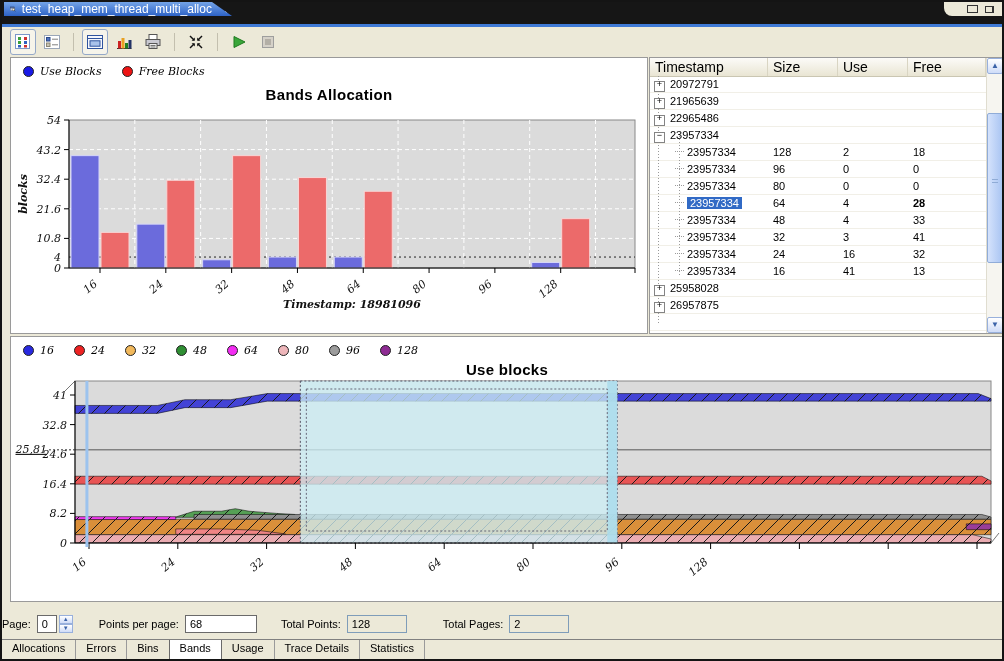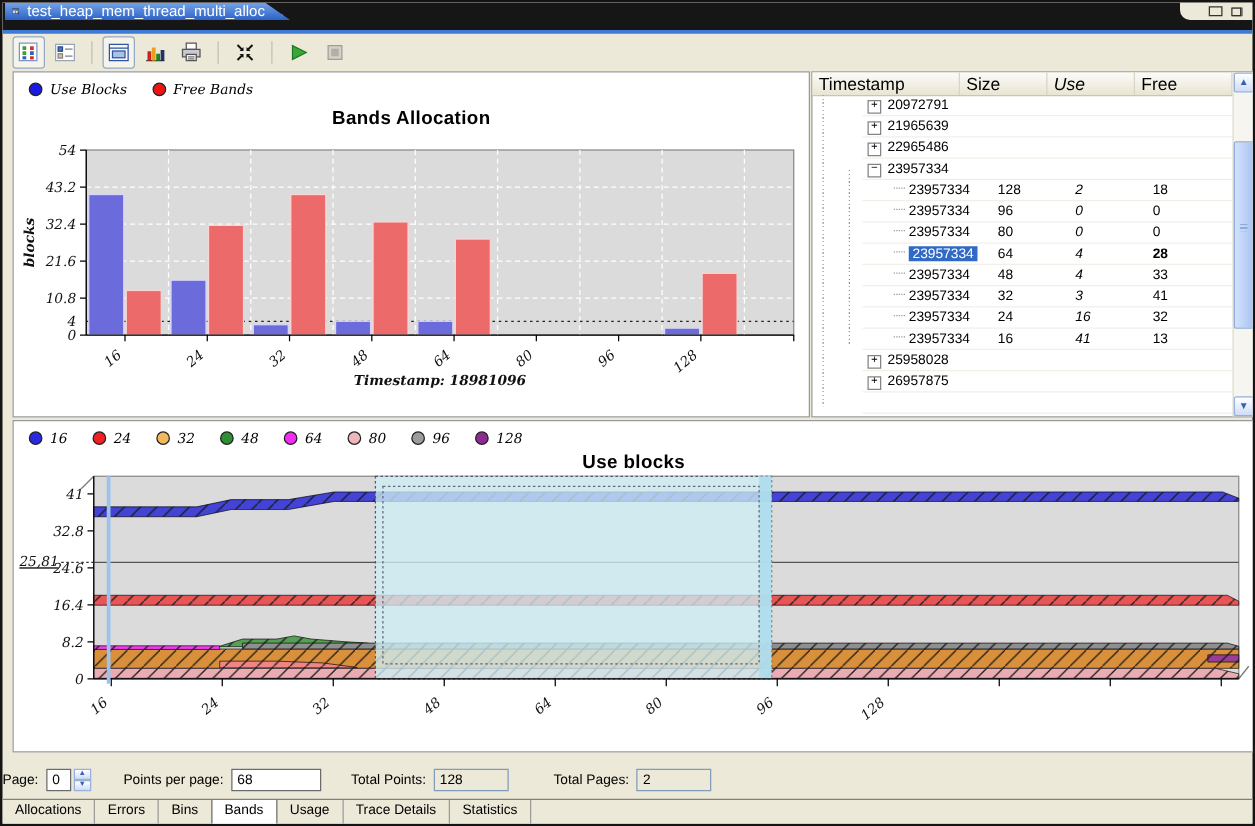--- a/index.html
+++ b/index.html
@@ -39,23 +39,23 @@
   #use-panel{left:8px;top:334px;width:994px;height:266px;}
   .legend-row{display:flex;align-items:center;gap:20px;padding:7px 0 0 12px;}
   .legend-item{display:flex;align-items:center;gap:6px;}
   .dot{width:11px;height:11px;border-radius:50%;border:1px solid #222;box-sizing:border-box;}
   .legend-label{font-family:"DejaVu Serif",serif;font-style:italic;font-size:11px;}
   .chart-title{text-align:center;font-weight:bold;font-size:15px;margin-top:8px;letter-spacing:.3px;}
   
   .thead{display:flex;height:18px;background:linear-gradient(#fcfbf8,#e9e5d3);
     border-bottom:1px solid #cac6b2;font-size:14px;align-items:center;}
   .thcell{padding-left:5px;box-sizing:border-box;border-right:1px solid #d9d5c3;height:18px;line-height:18px;}
-  .c1{width:118px;} .c2{width:70px;} .c3{width:70px;font-style:italic;} .c4{width:78px;}
+  .c1{width:118px;} .c2{width:70px;} .c3{width:70px;} .c4{width:78px;}
   .tbody{position:absolute;top:18px;left:0;right:17px;bottom:0;overflow:hidden;}
-  .trow{display:flex;height:16px;line-height:16px;font-size:11px;border-bottom:1px solid #f1efe7;margin-left:40px;}
+  .trow{display:flex;height:16px;line-height:16px;font-size:11px;border-bottom:1px solid #f1efe7;}
   .tcell{box-sizing:border-box;padding-left:5px;white-space:nowrap;}
   .tcell.c-ts{padding-left:0;width:118px;position:relative;}
   .expander{display:inline-block;width:9px;height:9px;border:1px solid #848484;background:#fff;
     font-size:9px;line-height:7px;text-align:center;margin:0 5px 0 4px;vertical-align:1px;font-family:"Liberation Mono",monospace;}
   .stub{display:inline-block;width:9px;margin-left:25px;margin-right:3px;border-top:1px dotted #9a9a9a;vertical-align:4px;}
   .tstext.sel{background:#316ac5;color:#fff;padding:0 3px;}
   .treeline{position:absolute;width:1px;background-image:repeating-linear-gradient(#9a9a9a 0 1px,transparent 1px 3px);}
   
   .vscroll{position:absolute;top:0;right:0;width:17px;bottom:0;background:#f6f5f0;border-left:1px solid #e0ddd0;box-sizing:border-box;}
   .sbtn{height:16px;background:linear-gradient(#ffffff,#cfdcf8);border:1px solid #98b0dc;border-radius:2px;
@@ -184,21 +184,21 @@
 </div>
 
 <div id="bands-panel" class="panel">
   <div class="legend-row">
       <span class="legend-item">
         <span class="dot" style="background: rgb(26, 26, 230);"></span>
         <span class="legend-label">Use Blocks</span>
       </span>
       <span class="legend-item">
         <span class="dot" style="background: rgb(238, 20, 20);"></span>
-        <span class="legend-label">Free Bands</span>
+        <span class="legend-label">Free Blocks</span>
       </span>
     </div>
   <div class="chart-title">Bands Allocation</div>
   <svg width="636" height="210" viewBox="0 0 636 210" style="position:absolute;left:0;top:52px;">
       <rect x="58" y="10" width="566" height="148" fill="#dbdbdb" stroke="#888"></rect>
       <line x1="123.81395348837209" y1="10" x2="123.81395348837209" y2="158" stroke="#fff" stroke-dasharray="4 3"></line>
       <line x1="189.62790697674419" y1="10" x2="189.62790697674419" y2="158" stroke="#fff" stroke-dasharray="4 3"></line>
       <line x1="255.4418604651163" y1="10" x2="255.4418604651163" y2="158" stroke="#fff" stroke-dasharray="4 3"></line>
       <line x1="321.25581395348837" y1="10" x2="321.25581395348837" y2="158" stroke="#fff" stroke-dasharray="4 3"></line>
       <line x1="387.06976744186045" y1="10" x2="387.06976744186045" y2="158" stroke="#fff" stroke-dasharray="4 3"></line>

